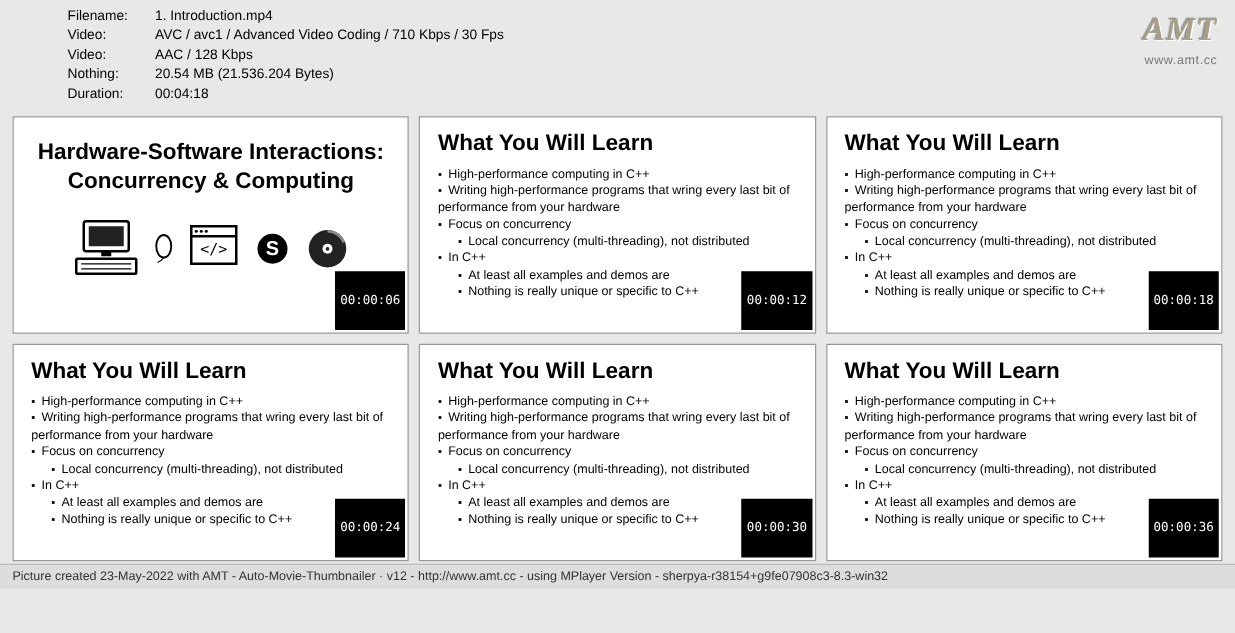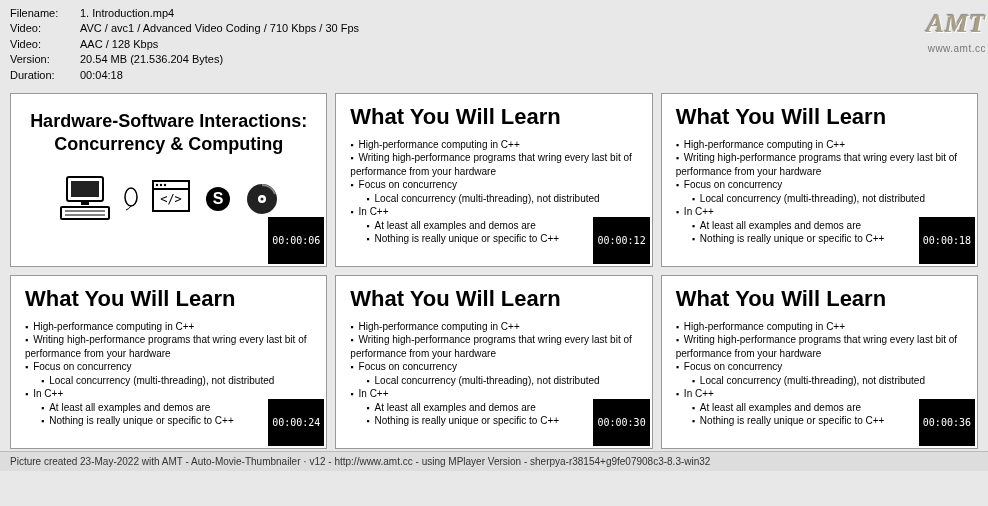--- a/index.html
+++ b/index.html
@@ -1,33 +1,33 @@
 <!DOCTYPE html>
 <html><head>
 <meta charset="utf-8">
 <style>
 * { margin:0; padding:0; box-sizing:border-box; }
 body { font-family: Arial, Helvetica, sans-serif; background:#e8e8e8; width:988px; height:506px; overflow:hidden; font-size:11px; color:#000; }
 
 .meta { padding:6px 10px 4px 10px; line-height:1.4; position:relative; }
-.meta-row { display:flex; }
+.meta-row { display:flex;margin-left:44px; }
 .meta-label { width:70px; }
-.logo { position:absolute; right:2px; top:6px; text-align:right; }
+.logo { position:absolute; right:14px; top:6px; text-align:right; }
 .logo-amt { font-family: Georgia, 'Times New Roman', serif; font-size:26px; font-weight:bold; font-style:italic; color:#a8a088; text-shadow:1px 1px 0 #fff, -1px -1px 1px #888; letter-spacing:1px; }
 .logo-url { font-size:10px; color:#777; letter-spacing:0.5px; }
 
 .grid { display:grid; grid-template-columns: repeat(3, 1fr); gap:8px; padding:6px 10px 2px 10px; }
 .thumb { background:#fff; border:1px solid #999; height:174px; position:relative; padding:10px 14px; overflow:hidden; }
 .timestamp { position:absolute; right:2px; bottom:2px; background:#000; color:#fff; font-size:10px; padding:18px 4px; font-family: monospace; }
 
 .title-slide { text-align:center; }
 .title-slide h1 { font-size:18px; font-weight:bold; margin-top:6px; line-height:1.3; }
 .icons-row { display:flex; justify-content:center; align-items:center; gap:12px; margin-top:16px; }
 
-.learn h2 { font-size:22px; font-weight:700; margin-bottom:8px; }
+.learn h2 { font-size:18px; font-weight:700; margin-bottom:8px; }
 .learn ul { list-style:none; font-size:10px; line-height:1.35; }
 .learn li.l1::before { content:"▪"; margin-right:5px; font-size:9px; }
 .learn li.l2 { margin-left:16px; }
 .learn li.l2::before { content:"▪"; margin-right:5px; font-size:9px; }
 
 .footer { font-size:10px; color:#333; padding:4px 10px; border-top:1px solid #bbb; background:#ddd; }
 </style>
 </head>
 <body>
 
@@ -38,21 +38,21 @@
     </div>
   <div class="meta-row">
       <span class="meta-label">Video:</span>
       <span>AVC / avc1 / Advanced Video Coding / 710 Kbps / 30 Fps</span>
     </div>
   <div class="meta-row">
       <span class="meta-label">Video:</span>
       <span>AAC / 128 Kbps</span>
     </div>
   <div class="meta-row">
-      <span class="meta-label">Version:</span>
+      <span class="meta-label">Nothing:</span>
       <span>20.54 MB (21.536.204 Bytes)</span>
     </div>
   <div class="meta-row">
       <span class="meta-label">Duration:</span>
       <span>00:04:18</span>
     </div>
   <div class="logo">
     <div class="logo-amt">AMT</div>
     <div class="logo-url">www.amt.cc</div>
   </div>

